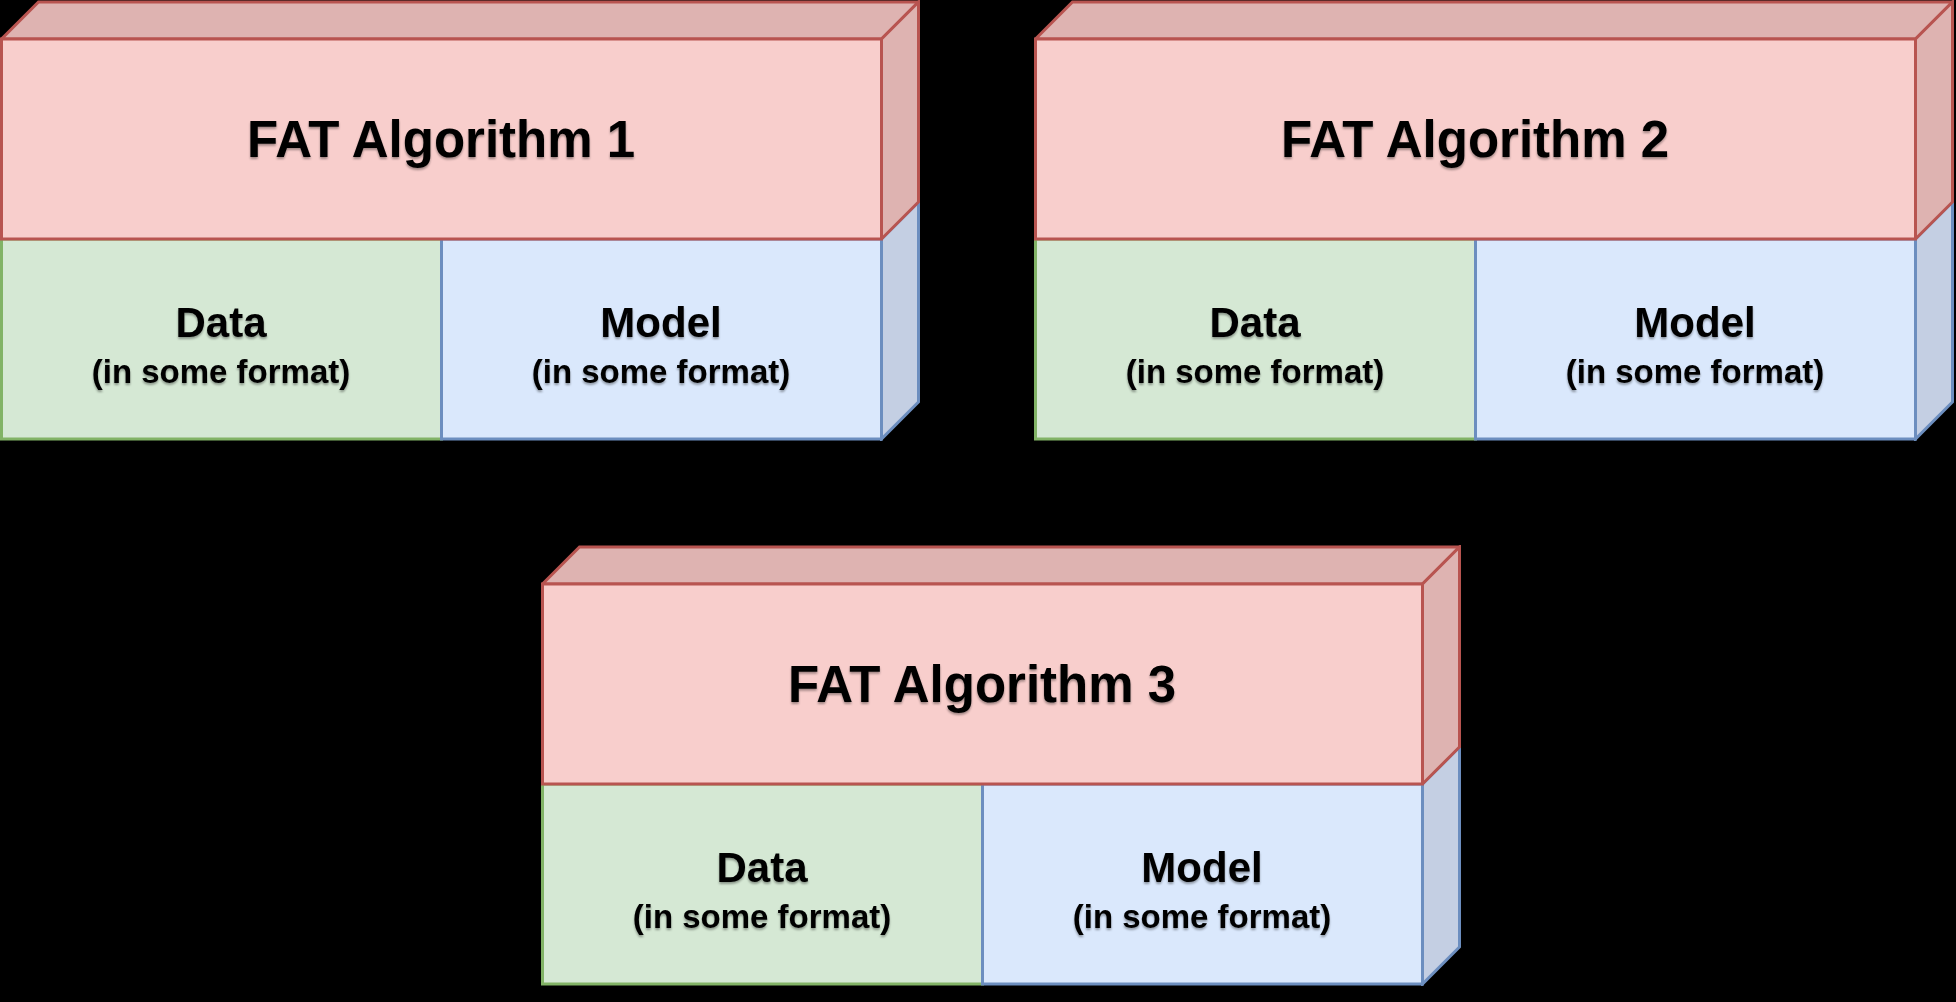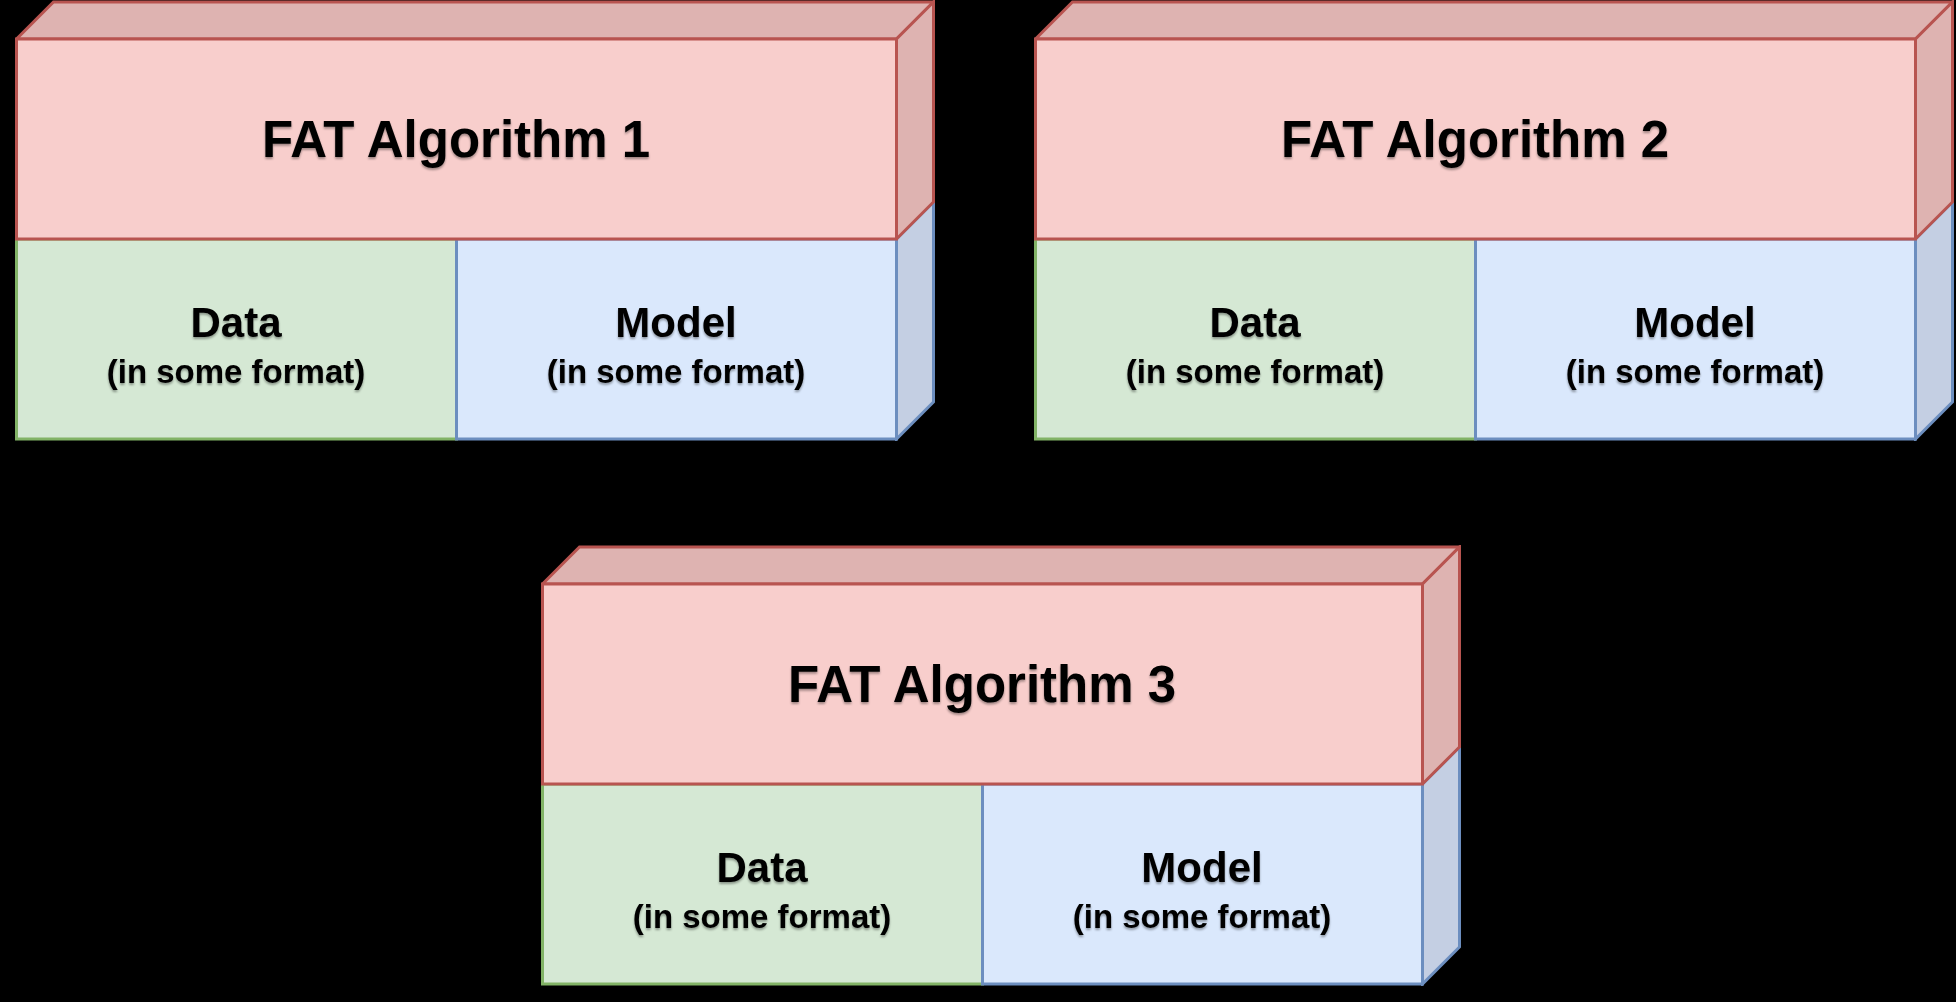--- a/index.html
+++ b/index.html
@@ -12,21 +12,21 @@
     height: 1002px;
     background: var(--background, #000);
     overflow: hidden;
     font-family: "Liberation Sans", sans-serif;
   }
   .block {
     position: absolute;
     width: 920px;
     height: 441px;
   }
-  .block-1 { left: 0px;    top: 0px; padding-left: 15px; }
+  .block-1 { left: 0px;    top: 0px; }
   .block-2 { left: 1034px; top: 0px; text-decoration: underline; }
   .block-3 { left: 521px;  top: 545px; padding-left: 20px; }
 
   svg { display: block; }
 
   .top-face,
   .side-pink {
     fill: var(--pink_shade, #deb3b1);
     stroke: var(--red_border, #b85450);
     stroke-width: 3;

